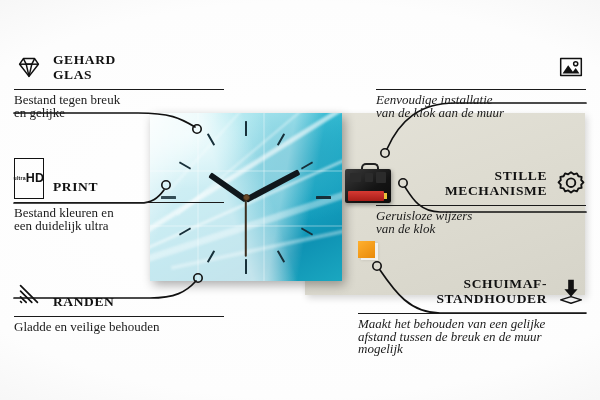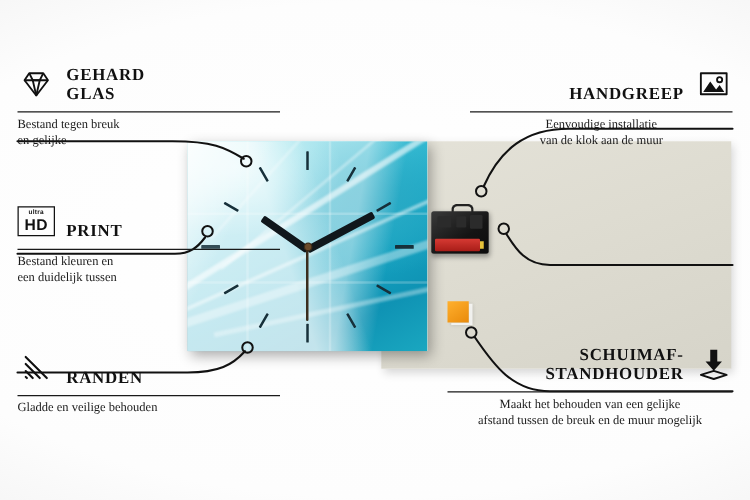--- a/index.html
+++ b/index.html
@@ -19,29 +19,29 @@
   .feature.right .head{justify-content:flex-end;}
   .title{
     font-family:"Liberation Serif",serif;
     font-weight:700;font-size:13.5px;line-height:15px;
     letter-spacing:.6px;color:#111;text-transform:uppercase;
   }
   .feature.right .title{text-align:right;}
   .rule{height:1px;background:#1a1a1a;margin:3px 0 4px 0;width:100%;}
   .desc{
     font-family:"Liberation Serif",serif;
-    font-size:10px;line-height:12.5px;color:#1a1a1a;
-  }
-  .feature.right .desc{text-align:center;}
+    font-size:13px;line-height:12.5px;color:#1a1a1a;
+  }
+  .feature.right .desc{text-align:left;font-style:italic;}
   .icon{width:30px;height:30px;flex:0 0 30px;display:block;}
   .icon svg{display:block;width:30px;height:30px;}
   
   .hdbadge{
-    width:30px;height:24px;flex:0 0 30px;border:1.6px solid #111;
-    box-sizing:border-box;display:flex;flex-direction:column;
+    width:30px;height:41px;flex:0 0 30px;border:1.6px solid #111;
+    box-sizing:border-box;display:flex;
     align-items:center;justify-content:center;line-height:1;
   }
   .hdbadge .u{font-family:"Liberation Sans",sans-serif;font-size:5.2px;
     font-weight:700;letter-spacing:.2px;color:#111;margin-bottom:.5px;}
   .hdbadge .hd{font-family:"Liberation Sans",sans-serif;font-size:12.5px;
     font-weight:700;letter-spacing:.3px;color:#111;}
   
   #f-glas{left:14px;top:48px;}
   #f-print{left:14px;top:158px;}
   #f-randen{left:14px;top:275px;}
@@ -212,21 +212,21 @@
         <span class="hd">HD</span>
       </span>
       <span class="title">
         <br>
         <span>PRINT</span>
       </span>
     </div>
     <div class="rule"></div>
     <div class="desc">
       <span>Bestand kleuren en</span><br>
-      <span>een duidelijk tussen</span>
+      <span>een duidelijk ultra</span>
     </div>
   </div>
 
   <div class="feature left" id="f-randen">
     <div class="head">
       <span class="icon">
         <svg viewBox="0 0 32 32">
             <g stroke="#111" stroke-width="1.8" stroke-linecap="round">
           <path d="M7 7 L25 25"></path>
               <path d="M7 13 L19 25"></path>
@@ -243,39 +243,59 @@
     <div class="rule"></div>
     <div class="desc">
       <span>Gladde en veilige behouden</span>
     </div>
   </div>
 
   <div class="feature right" id="f-handgreep">
     <div class="head">
       <span class="title">
         <br>
-        <span>HANDGREEP</span>
       </span>
       <span class="icon">
         <svg viewBox="0 0 32 32">
             <g fill="none" stroke="#111" stroke-width="1.6" stroke-linejoin="round">
           <rect x="5" y="7" width="22" height="18"></rect>
           <path d="M7 23 L13 14 L18 21 L21 17 L25 23 Z" fill="#111" stroke="none"></path>
           <circle cx="21" cy="12.5" r="2.2"></circle>
         </g>
           </svg>
       </span>
     </div>
     <div class="rule"></div>
     <div class="desc">
       <span>Eenvoudige installatie</span><br>
       <span>van de klok aan de muur</span>
     </div>
   </div>
 
+  <div class="feature right" id="f-mechanisme">
+    <div class="head">
+      <span class="title">
+        <span>STILLE</span><br>
+        <span>MECHANISME</span>
+      </span>
+      <span class="icon">
+        <svg viewBox="0 0 32 32">
+            <g fill="none" stroke="#111" stroke-width="2" stroke-linejoin="round">
+          <path d="M16 4.5 l3 2.2 3.3 -1 1.6 3.1 3.4 .6 -.4 3.4 2.4 2.5 -2.4 2.5 .4 3.4 -3.4 .6 -1.6 3.1 -3.3 -1 -3 2.2 -3 -2.2 -3.3 1 -1.6 -3.1 -3.4 -.6 .4 -3.4 L2.7 15.3 5.1 12.8 4.7 9.4 8.1 8.8 9.7 5.7 13 6.7 Z"></path>
+          <circle cx="16" cy="15.6" r="4.6"></circle>
+        </g>
+          </svg>
+      </span>
+    </div>
+    <div class="rule"></div>
+    <div class="desc">
+      <span>Geruisloze wijzers</span><br>
+      <span>van de klok</span>
+    </div>
+  </div>
 
   <div class="feature right" id="f-spacer">
     <div class="head">
       <span class="title">
         <span>SCHUIMAF-</span><br>
         <span>STANDHOUDER</span>
       </span>
       <span class="icon">
         <svg viewBox="0 0 32 32">
           <path d="M13 4 h6 v10 h4 l-7 8 -7 -8 h4 Z" fill="#111"></path>

